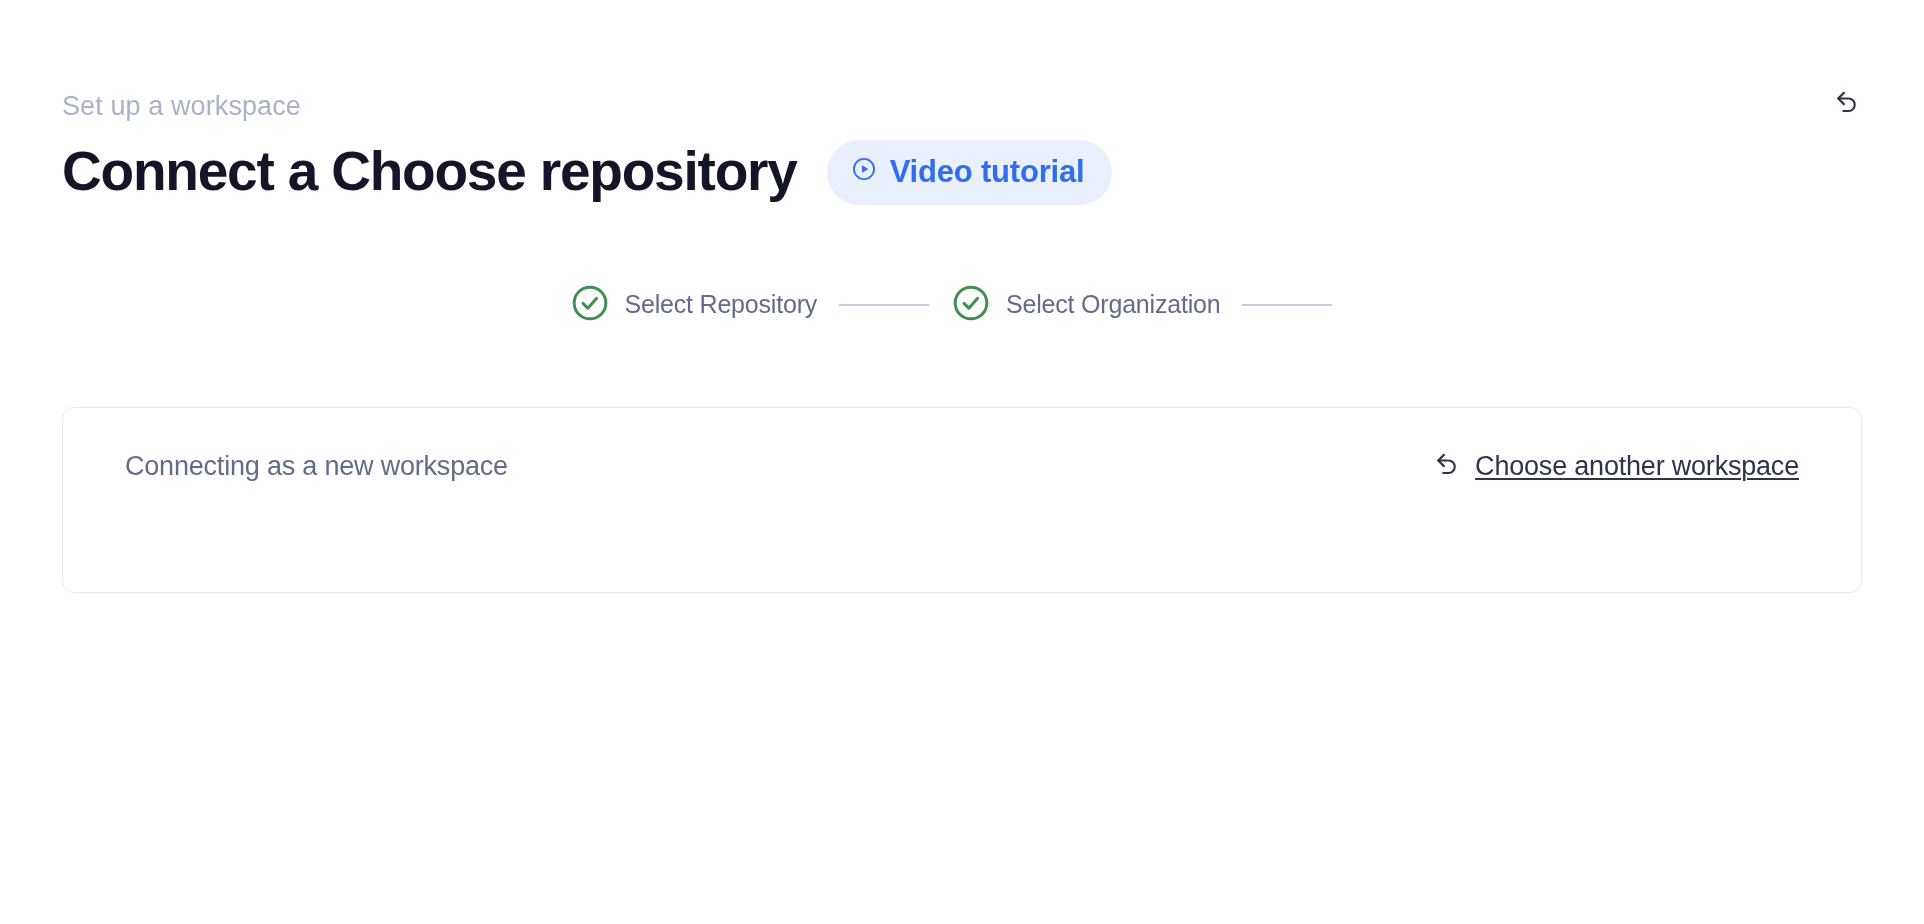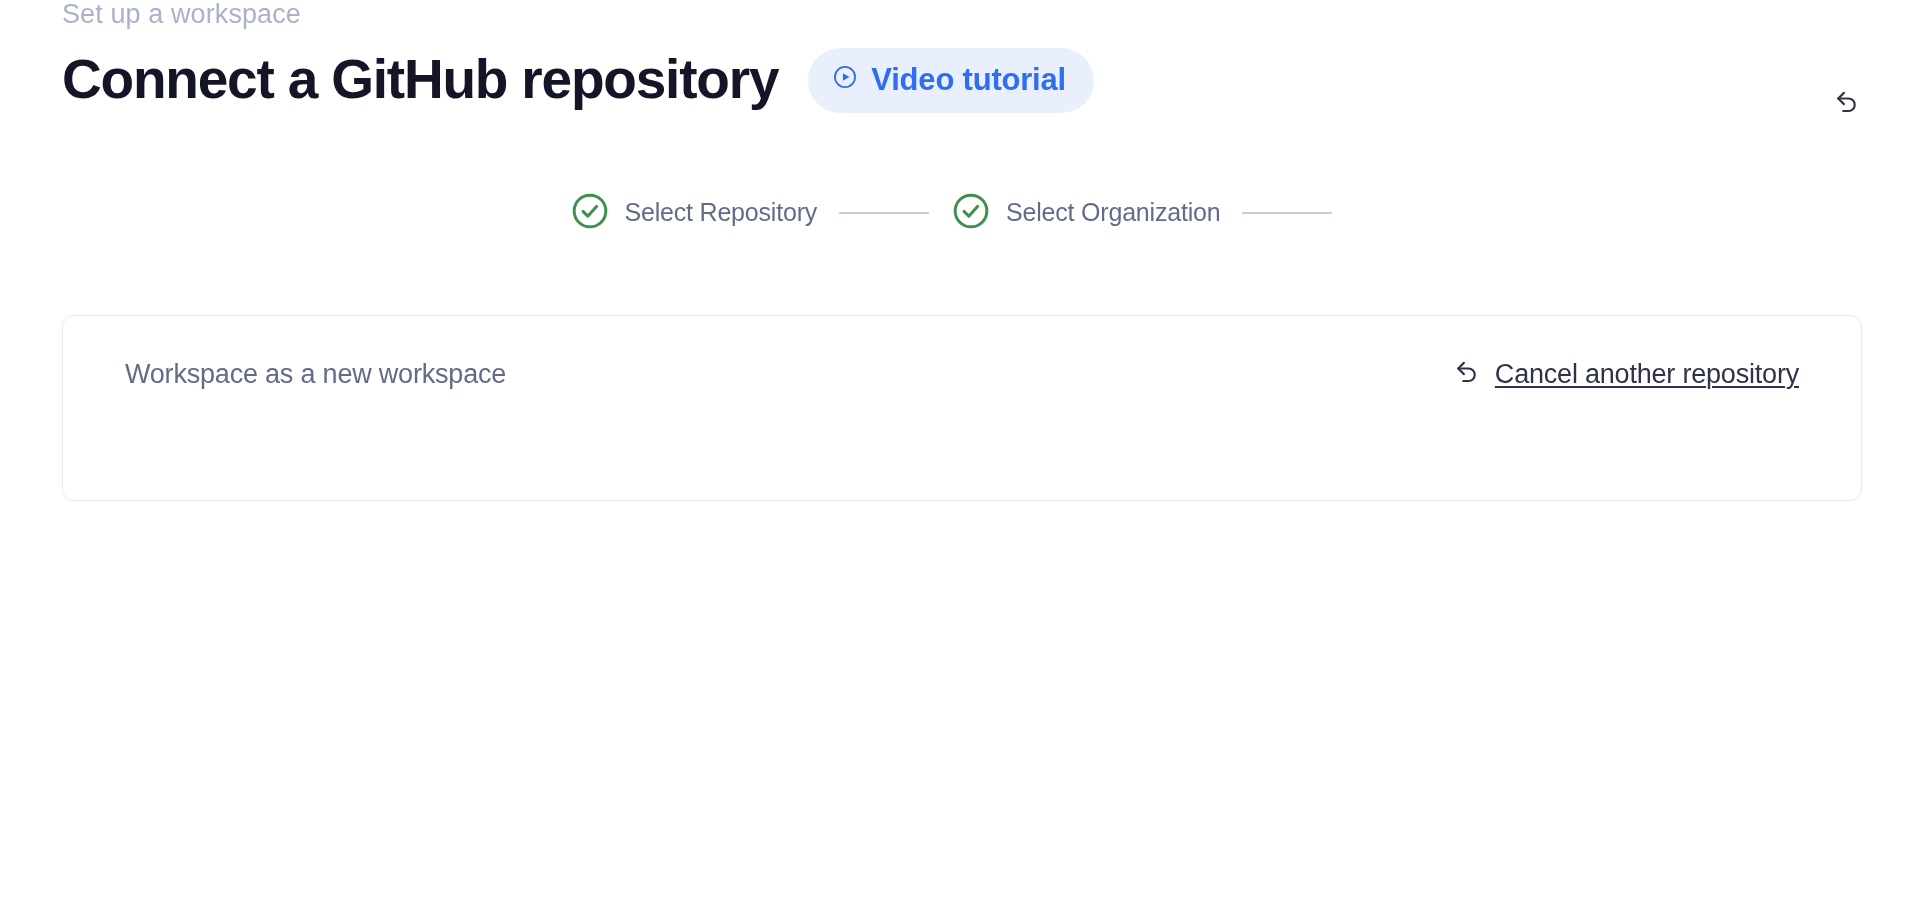--- a/index.html
+++ b/index.html
@@ -20,20 +20,21 @@
     position: relative;
     width: 1924px;
     height: 924px;
     box-sizing: border-box;
     padding: 0 62px;
   }
 
   
   .header {
     position: relative;
+    padding-top: 92px;
   }
   .eyebrow {
     font-size: 27px;
     line-height: 1.1;
     color: #a9b2c6;
     font-weight: 400;
     letter-spacing: 0.1px;
   }
   .title-row {
     display: flex;
@@ -172,21 +173,21 @@
 </head>
 <body>
 
 <div class="page">
 
   <div class="header">
 
     <div class="eyebrow">Set up a workspace</div>
 
     <div class="title-row">
-      <h1 class="page-title">Connect a GitHub repository</h1>
+      <h1 class="page-title">Connect a Choose repository</h1>
 
       <button class="video-pill">
         <span class="play-icon">
           <svg width="26" height="26" viewBox="0 0 24 24" fill="none" aria-hidden="true">
             <circle cx="12" cy="12" r="9.3" stroke="#2f6fed" stroke-width="1.7"></circle>
             <path d="M10.1 8.6l6 3.4-6 3.4z" fill="#2f6fed"></path>
           </svg>
         </span>
         <span>Video tutorial</span>
       </button>
@@ -224,28 +225,28 @@
         </svg>
       </span>
       <span class="step-label">Select Organization</span>
     </div>
 
     <span class="step-connector"></span>
 
   </div>
 
   <div class="card card--repo">
-    <div class="card-label">Workspace as a new workspace</div>
+    <div class="card-label">Connecting as a new workspace</div>
 
 
     <a class="card-action" href="#">
       <span class="back-arrow">
         <svg width="30" height="30" viewBox="0 0 24 24" fill="none" aria-hidden="true">
           <path d="M9.5 5.5L5 10l4.5 4.5" stroke="#2f3349" stroke-width="1.7" stroke-linecap="round" stroke-linejoin="round"></path>
           <path d="M5 10h8.2a5 5 0 0 1 0 10H9" stroke="#2f3349" stroke-width="1.7" stroke-linecap="round" stroke-linejoin="round"></path>
         </svg>
       </span>
-      <span class="link-text">Cancel another repository</span>
+      <span class="link-text">Choose another workspace</span>
     </a>
   </div>
 
 
 </div>
 
 </body></html>

